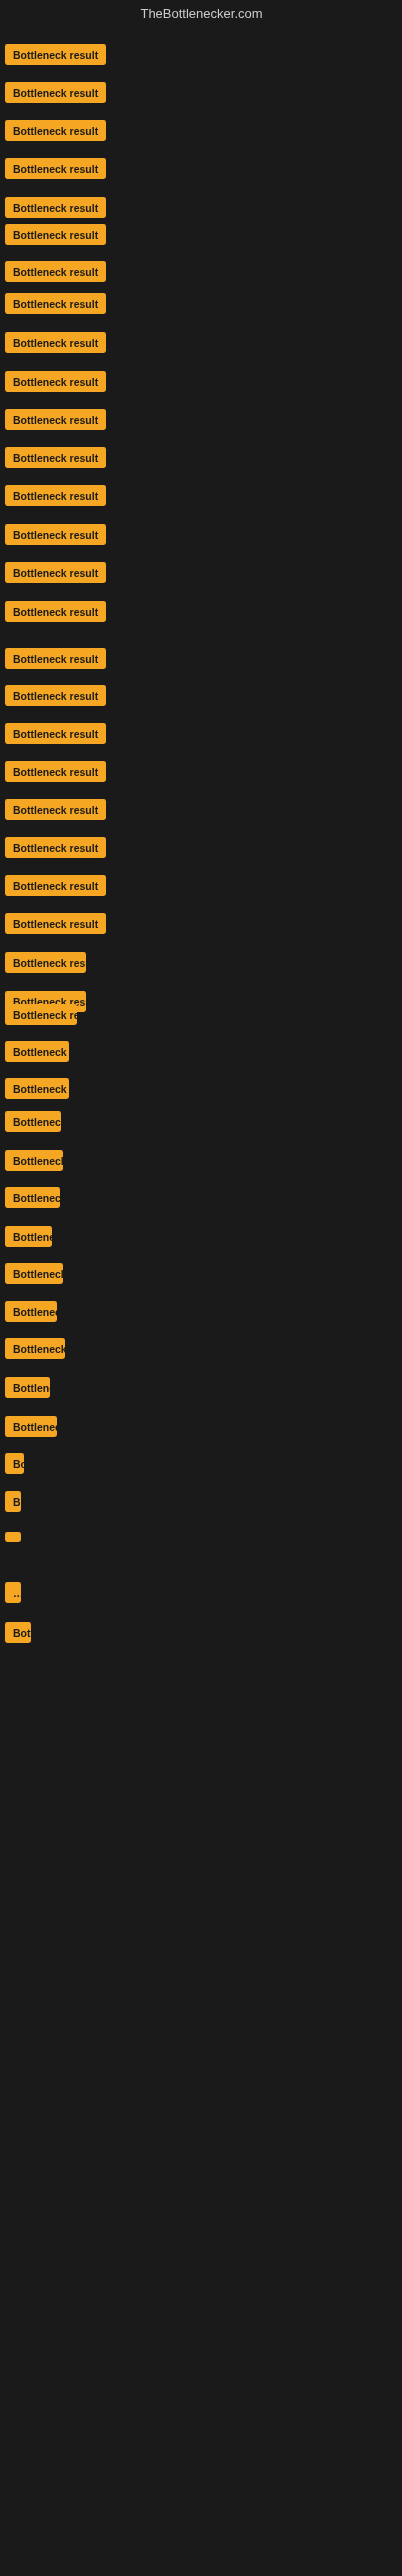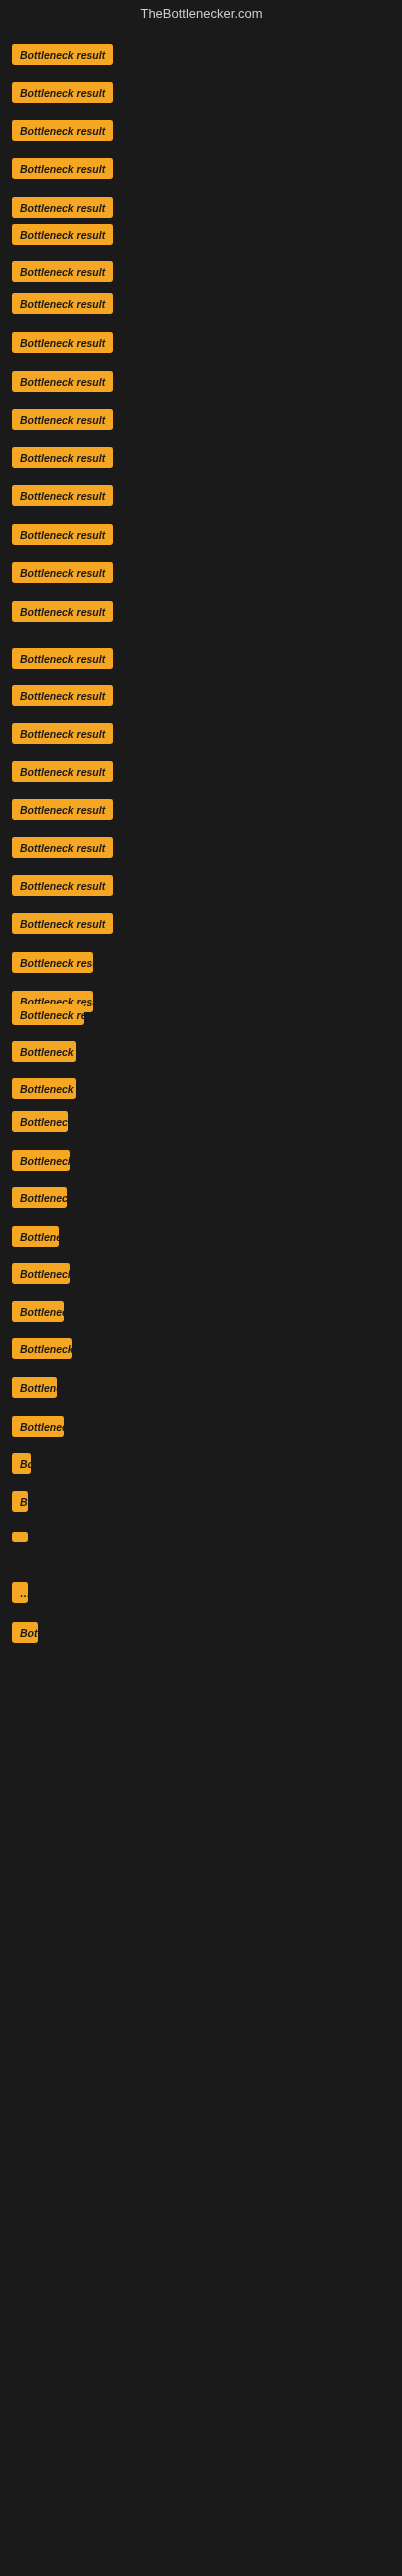--- a/index.html
+++ b/index.html
@@ -19,23 +19,22 @@
     .site-title {
       text-align: center;
       color: #cccccc;
       font-size: 13px;
       padding: 6.4px 0;
       background-color: #1a1a1a;
     }
 
     .bottleneck-item {
       position: absolute;
-      left: 12px;
+      left: 5px;
       display: inline-block;
-      font-style: italic;
     }
 
     .bottleneck-badge {
       background-color: #f5a623;
       color: #1a1a1a;
       font-size: 10.5px;
       font-weight: bold;
       padding: 4.8px 8px;
       border-radius: 2.4px;
       white-space: nowrap;

